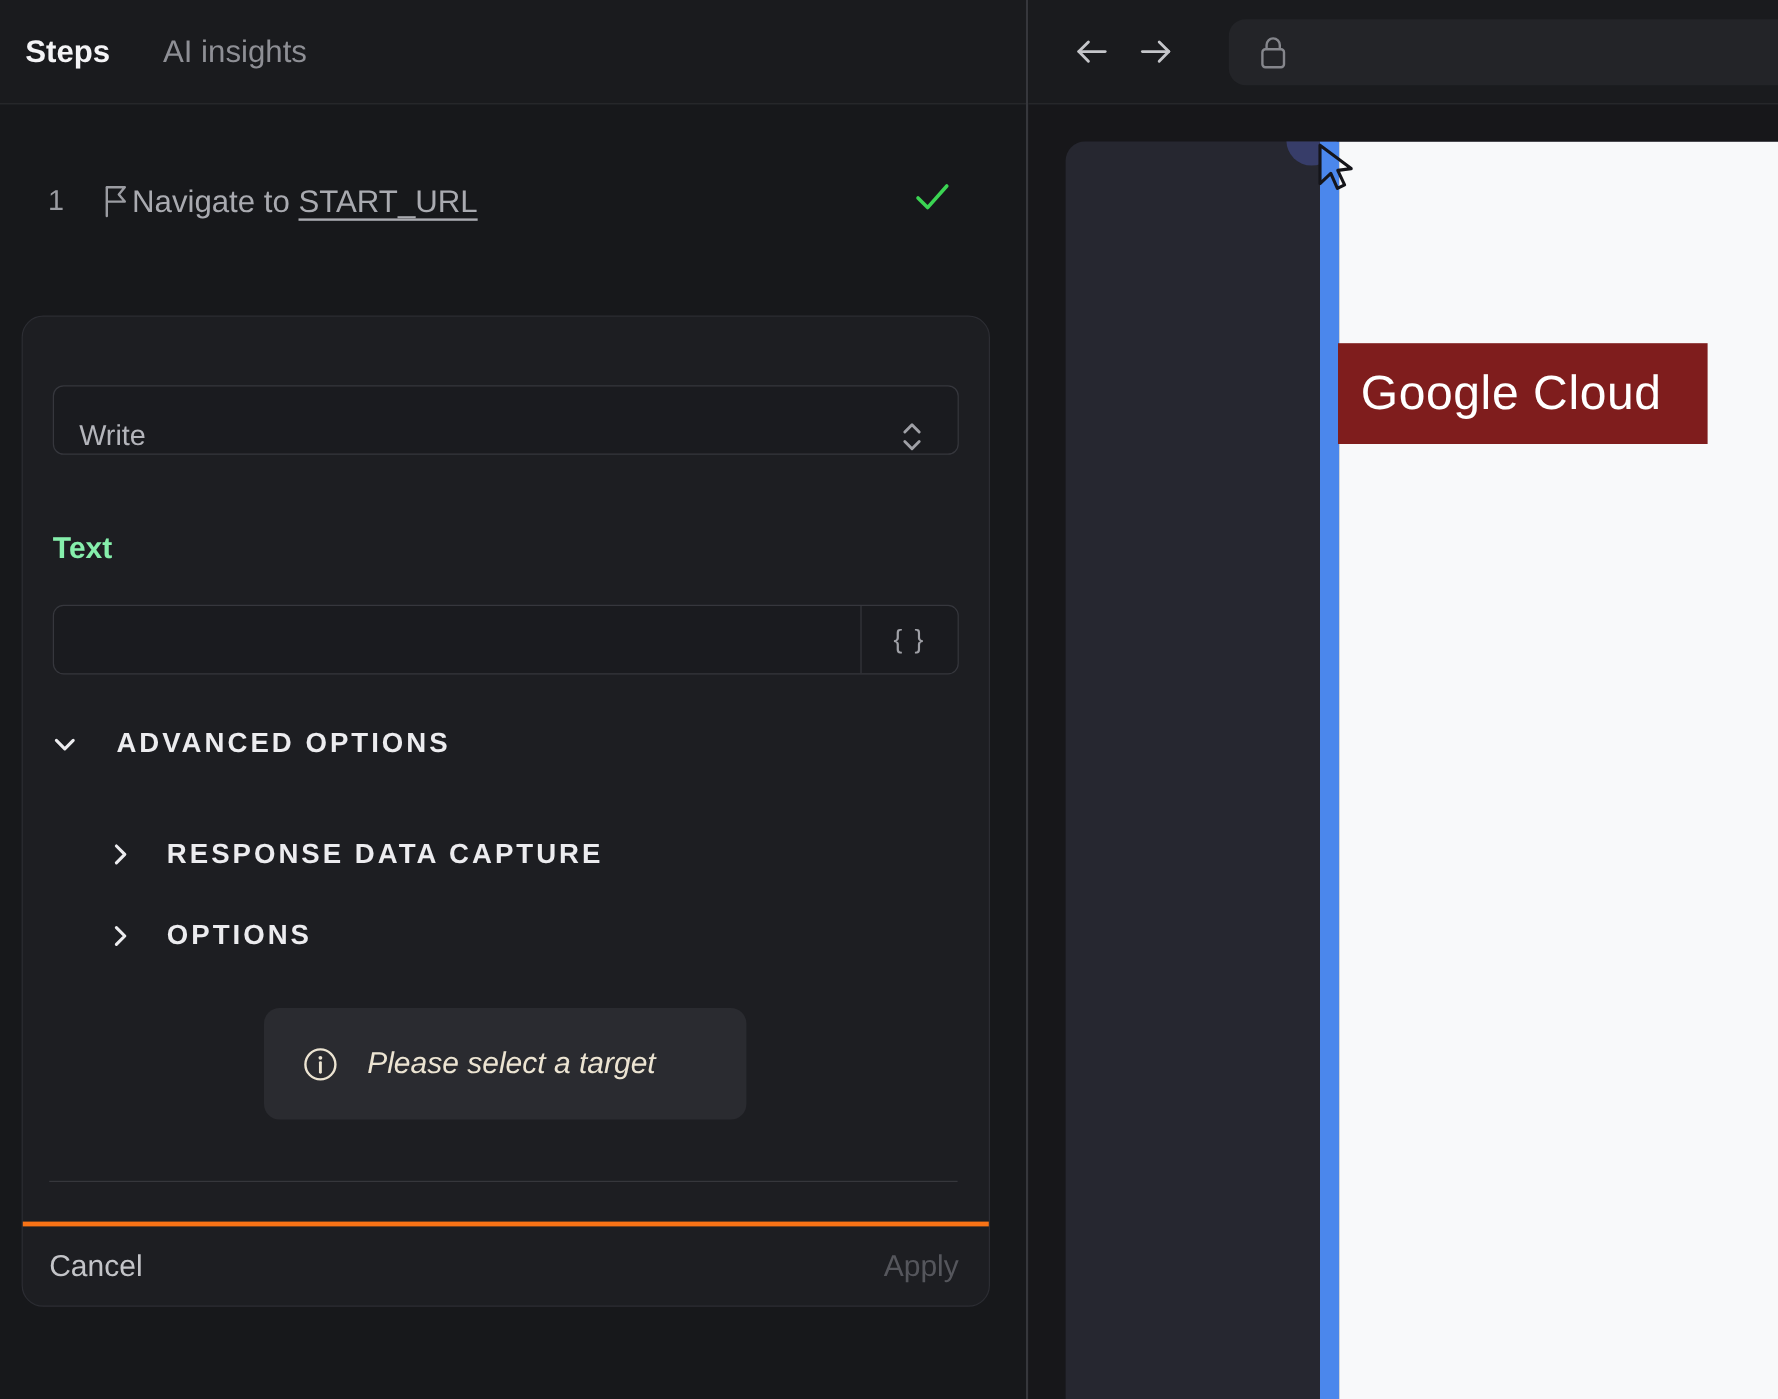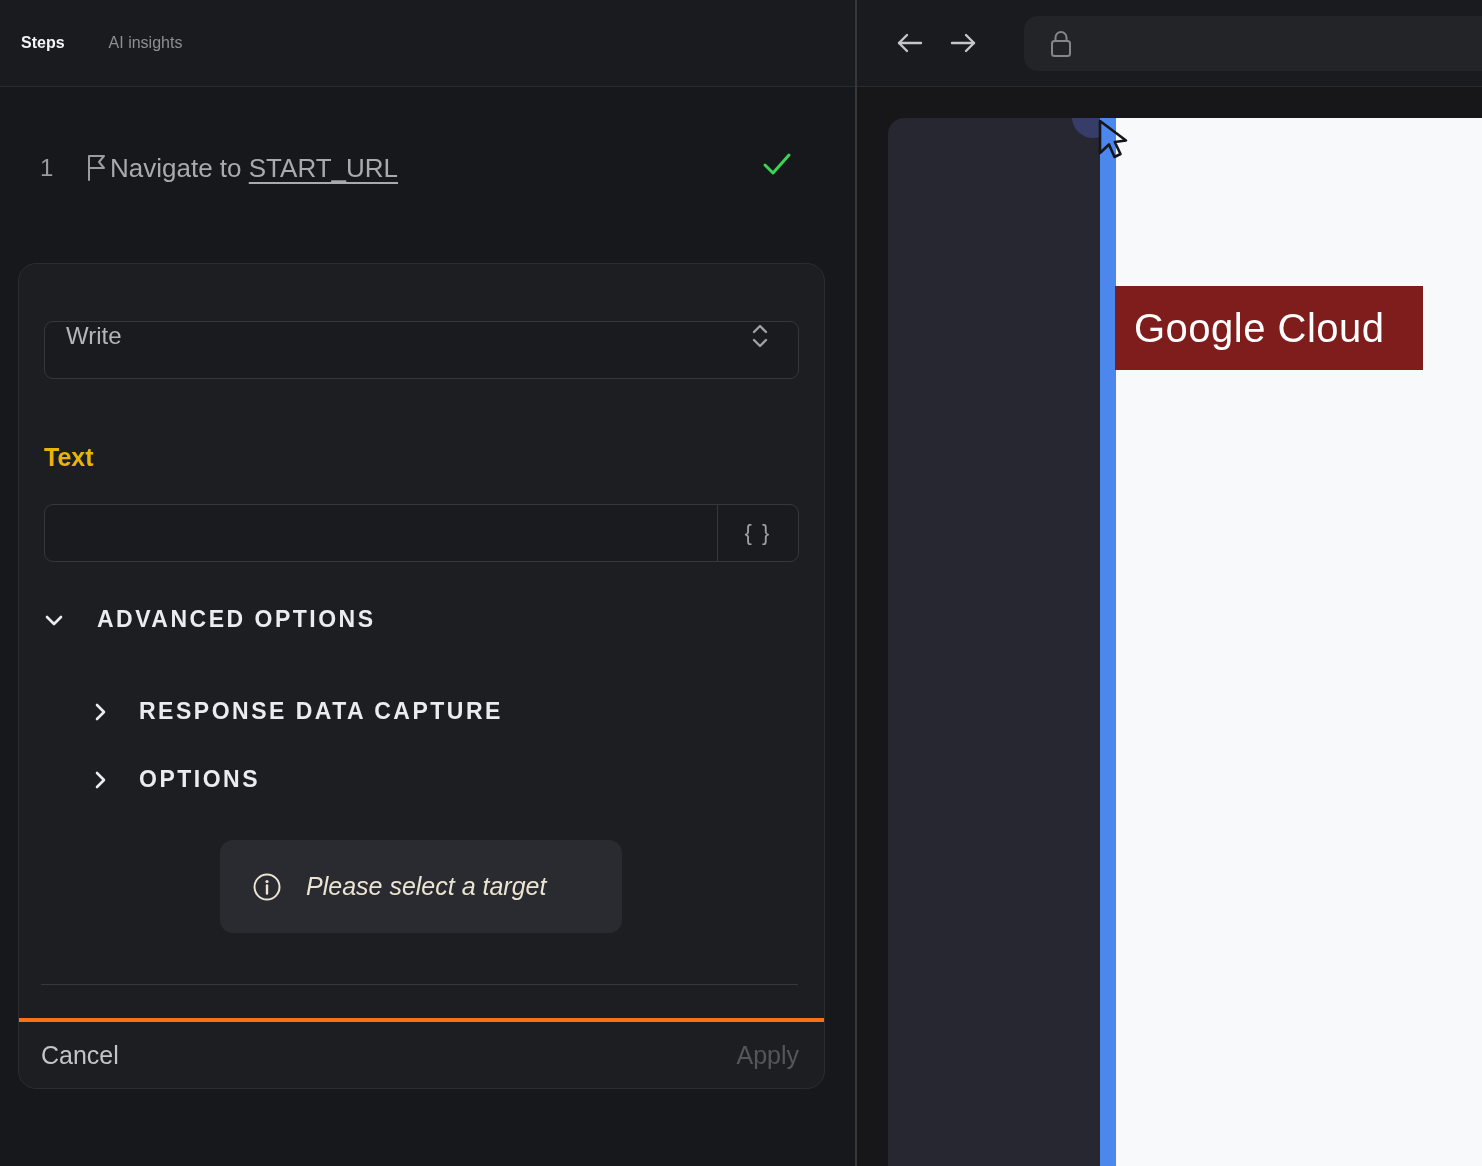--- a/index.html
+++ b/index.html
@@ -5,38 +5,38 @@
   * { margin:0; padding:0; box-sizing:border-box; }
   html,body { width:1482px; height:1166px; overflow:hidden; }
   body { font-family:"Liberation Sans", sans-serif; background:#17181b; position:relative; }
 
   .app { position:absolute; inset:0; display:flex; }
 
   
   .left-panel { position:relative; width:857px; height:100%; background:#17181b; border-right:2px solid #36373c; }
 
   .topbar { position:absolute; top:0; left:0; right:0; height:87px; background:#1a1b1e; border-bottom:1px solid #2a2b2f; display:flex; align-items:center; }
-  .tab { font-size:16px; cursor:pointer; }
+  .tab { font-size:26px; cursor:pointer; }
   .tab.active { color:#f4f4f6; font-weight:700; margin-left:21px; }
   .tab.inactive { color:#8e8f95; font-weight:400; margin-left:44px; }
 
   .step-row { position:absolute; top:148px; left:0; right:0; height:40px; display:flex; align-items:center; }
   .step-index { color:#9b9ca2; font-size:24px; margin-left:40px; width:20px; }
   .step-flag { margin-left:24px; display:flex; align-items:center; }
   .step-label { color:#a9aab0; font-size:26px; }
   .step-label .target-link { text-decoration:underline; text-underline-offset:5px; }
   .step-check { position:absolute; right:62px; top:2px; }
 
   .card { position:absolute; left:18px; top:263px; width:807px; height:826px; background:#1d1e22; border:1px solid #2c2d33; border-radius:18px; }
 
-  .select-box { position:absolute; left:25px; top:57px; width:755px; height:58px; background:#1a1b1f; border:1px solid #36373d; border-radius:9px; display:flex; align-items:flex-start; cursor:pointer; }
+  .select-box { position:absolute; left:25px; top:57px; width:755px; height:58px; background:#1a1b1f; border:1px solid #36373d; border-radius:9px; display:flex; align-items:flex-end; cursor:pointer; }
   .select-value { margin-left:21px; color:#b4b5bb; font-size:24px; flex:1; }
   .select-chevrons { margin-right:27px; display:flex; }
 
-  .field-label { position:absolute; left:25px; top:179px; color:#eab308; font-size:25px; font-weight:700; }
+  .field-label { position:absolute; left:25px; top:179px; color:#86efac; font-size:25px; font-weight:700; }
 
   .text-input-wrap { position:absolute; left:25px; top:240px; width:755px; height:58px; background:#1a1b1f; border:1px solid #36373d; border-radius:9px; display:flex; }
   .text-input { flex:1; background:transparent; border:none; outline:none; color:#d5d5d9; font-size:24px; padding:0 18px; font-family:"Liberation Sans",sans-serif; }
   .vars-btn { width:81px; border-left:1px solid #36373d; display:flex; align-items:center; justify-content:center; color:#9fa0a6; font-size:22px; cursor:pointer; letter-spacing:2px; }
 
   .adv-row { position:absolute; left:25px; top:342px; display:flex; align-items:center; cursor:pointer;gap:20px; }
   .adv-row .lbl { margin-left:13px; color:#ececef; font-size:23px; font-weight:700; letter-spacing:2.5px; }
   .sect-row { position:absolute; left:72px; display:flex; align-items:center; cursor:pointer; }
   .sect-row .lbl { margin-left:30px; color:#ececef; font-size:23px; font-weight:700; letter-spacing:2.5px; }
   .sect-row.r1 { top:434px; }

